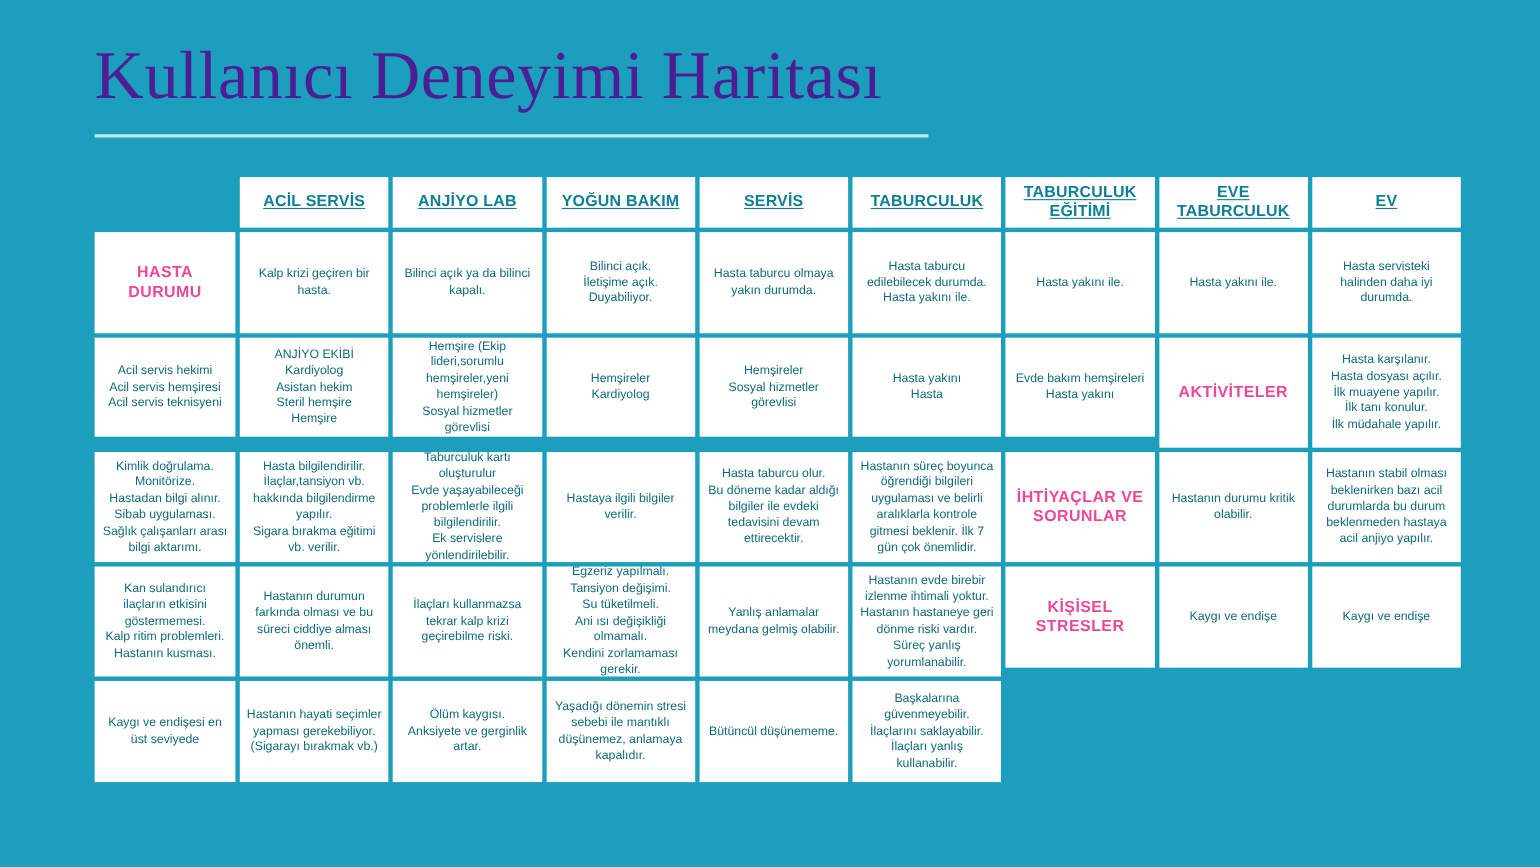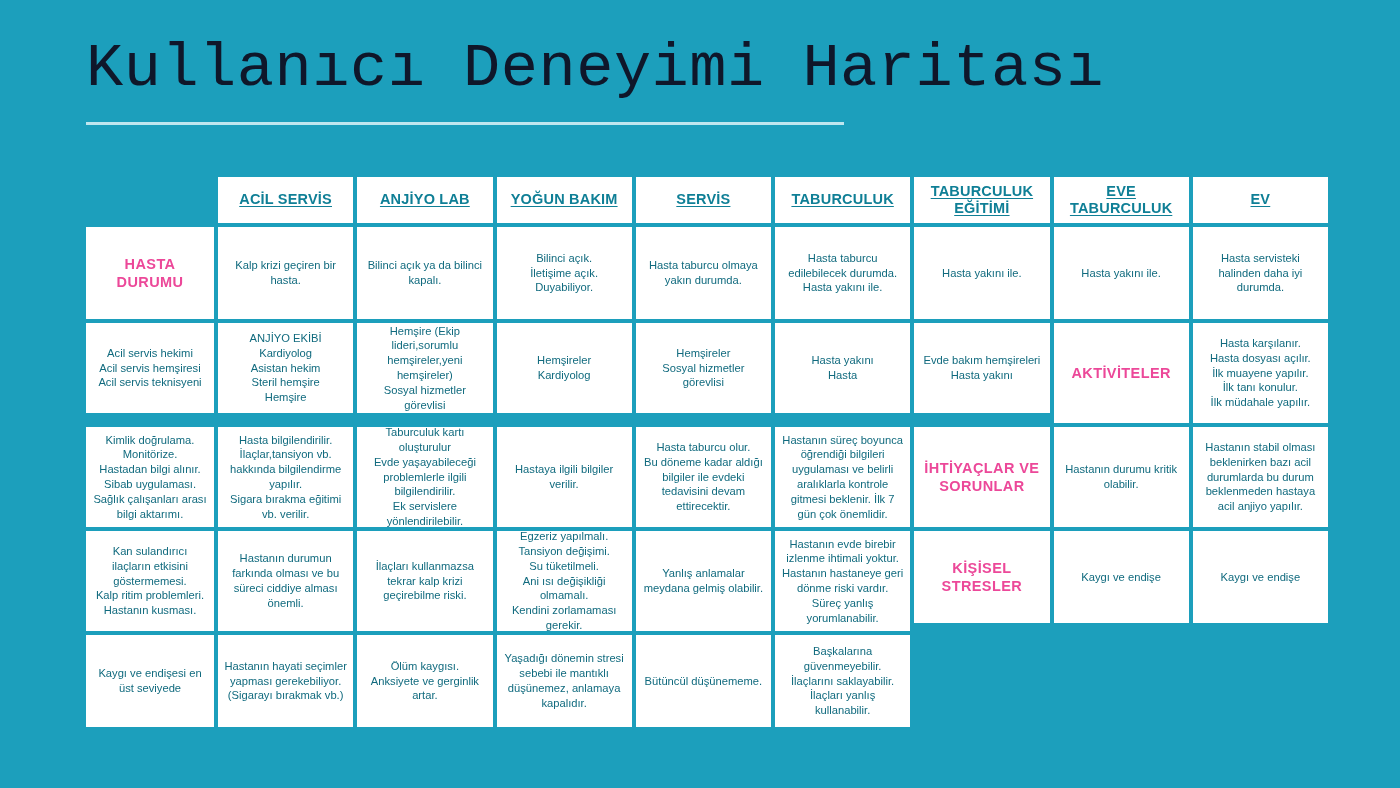--- a/index.html
+++ b/index.html
@@ -25,36 +25,36 @@
     position: absolute;
     left: 86px;
     top: 38px;
     width: 1230px;
   }
   .page-title {
     font-size: 62px;
     line-height: 1.0;
     font-weight: 300;
     letter-spacing: 0.5px;
-    color: #0f172a;
+    color: #4c1d95;
     white-space: nowrap;
-    font-family: Liberation Mono, monospace;
+    font-family: Liberation Serif, serif;
   }
   .title-rule {
     margin-top: 22px;
     width: 758px;
     height: 3px;
     background: #bfe6ef;
   }
 
   
   .matrix {
     position: absolute;
     left: 86px;
-    top: 177px;
+    top: 161px;
     width: 1242px;
     display: grid;
     grid-template-columns: 128px repeat(8, 1fr);
     grid-auto-rows: auto;
     column-gap: 4px;
     row-gap: 4px;
   }
   .cell {
     background: #ffffff;
     color: #0f6e82;

